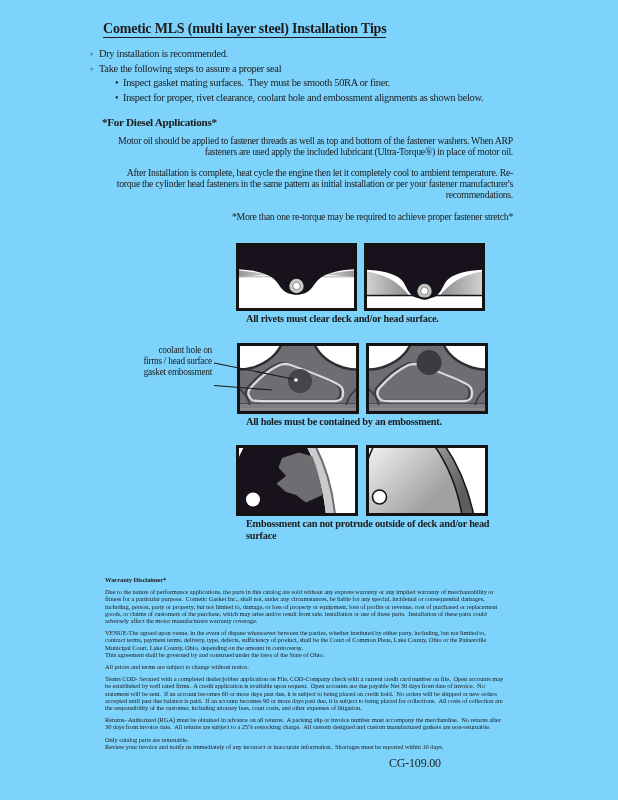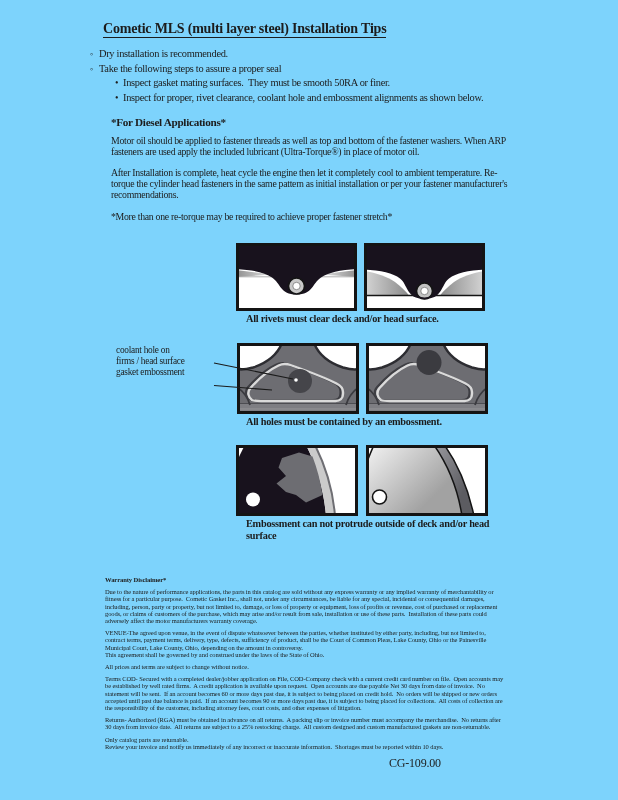--- a/index.html
+++ b/index.html
@@ -8,41 +8,41 @@
 
   .title{position:absolute;left:103px;top:21px;font-size:14px;font-weight:bold;letter-spacing:-0.2px;}
   .title .ul{border-bottom:1.6px solid #1c1c1c;padding-bottom:1px;}
 
   .bullets{position:absolute;left:90px;top:47px;font-size:10.4px;letter-spacing:-0.3px;}
   .bullet-row{height:14.6px;line-height:14.6px;white-space:pre;}
   .bullet-row .mk{display:inline-block;width:9px;font-size:9px;}
   .bullet-row.sub{padding-left:25px;}
   .bullet-row.sub .mk{font-size:10px;width:8px;}
 
-  .diesel-h{position:absolute;left:111px;top:116px;font-size:11.2px;font-weight:bold;letter-spacing:-0.3px;}
+  .diesel-h{position:absolute;left:102px;top:116px;font-size:11.2px;font-weight:bold;letter-spacing:-0.3px;}
   .para{position:absolute;left:111px;width:402px;font-size:9.8px;line-height:10.8px;
-        letter-spacing:-0.3px;white-space:pre-wrap;}
+        letter-spacing:-0.3px;white-space:pre-wrap;text-align:right;}
   .p1{top:136px;} .p2{top:168px;} .p3{top:212px;}
 
   .fig-label{position:absolute;width:122px;text-align:center;font-size:13.5px;font-weight:700;letter-spacing:-0.2px;margin-top:28px;}
   .r1{top:228px;} .r2{top:327px;} .r3{top:430px;}
   .colL1{left:236px;} .colR1{left:364px;}
   .colL2{left:237px;} .colR2{left:366px;}
   .colL3{left:236px;} .colR3{left:366px;}
 
   .panel{position:absolute;}
   .panel svg{display:block;}
   .pnl-r1L{left:236px;top:243px;} .pnl-r1R{left:364px;top:243px;}
   .pnl-r2L{left:237px;top:343px;} .pnl-r2R{left:366px;top:343px;}
   .pnl-r3L{left:236px;top:445px;} .pnl-r3R{left:366px;top:445px;}
 
   .caption{position:absolute;left:246px;font-size:10.3px;font-weight:700;letter-spacing:-0.25px;line-height:11.5px;}
   .cap1{top:313px;} .cap2{top:416px;} .cap3{top:518px;width:248px;}
 
-  .side-labels{position:absolute;left:116px;top:345px;width:96px;
+  .side-labels{position:absolute;left:116px;top:345px;width:96px;text-align:right;
                font-size:9.3px;line-height:11px;letter-spacing:-0.25px;}
   .side-labels .lbl2{}
   .leader-svg{position:absolute;left:110px;top:342px;width:200px;height:80px;}
 
   .legal{position:absolute;left:105px;top:576px;width:402px;font-size:6.5px;line-height:7.2px;
          letter-spacing:-0.1px;}
   .legal .lh{font-weight:bold;margin:0 0 5px 0;font-size:6.6px;}
   .legal .lp{margin:0 0 5px 0;white-space:pre-wrap;}
   .legal .lp.tight{margin-bottom:0;}
   .legal .gap{margin-top:5px;}

